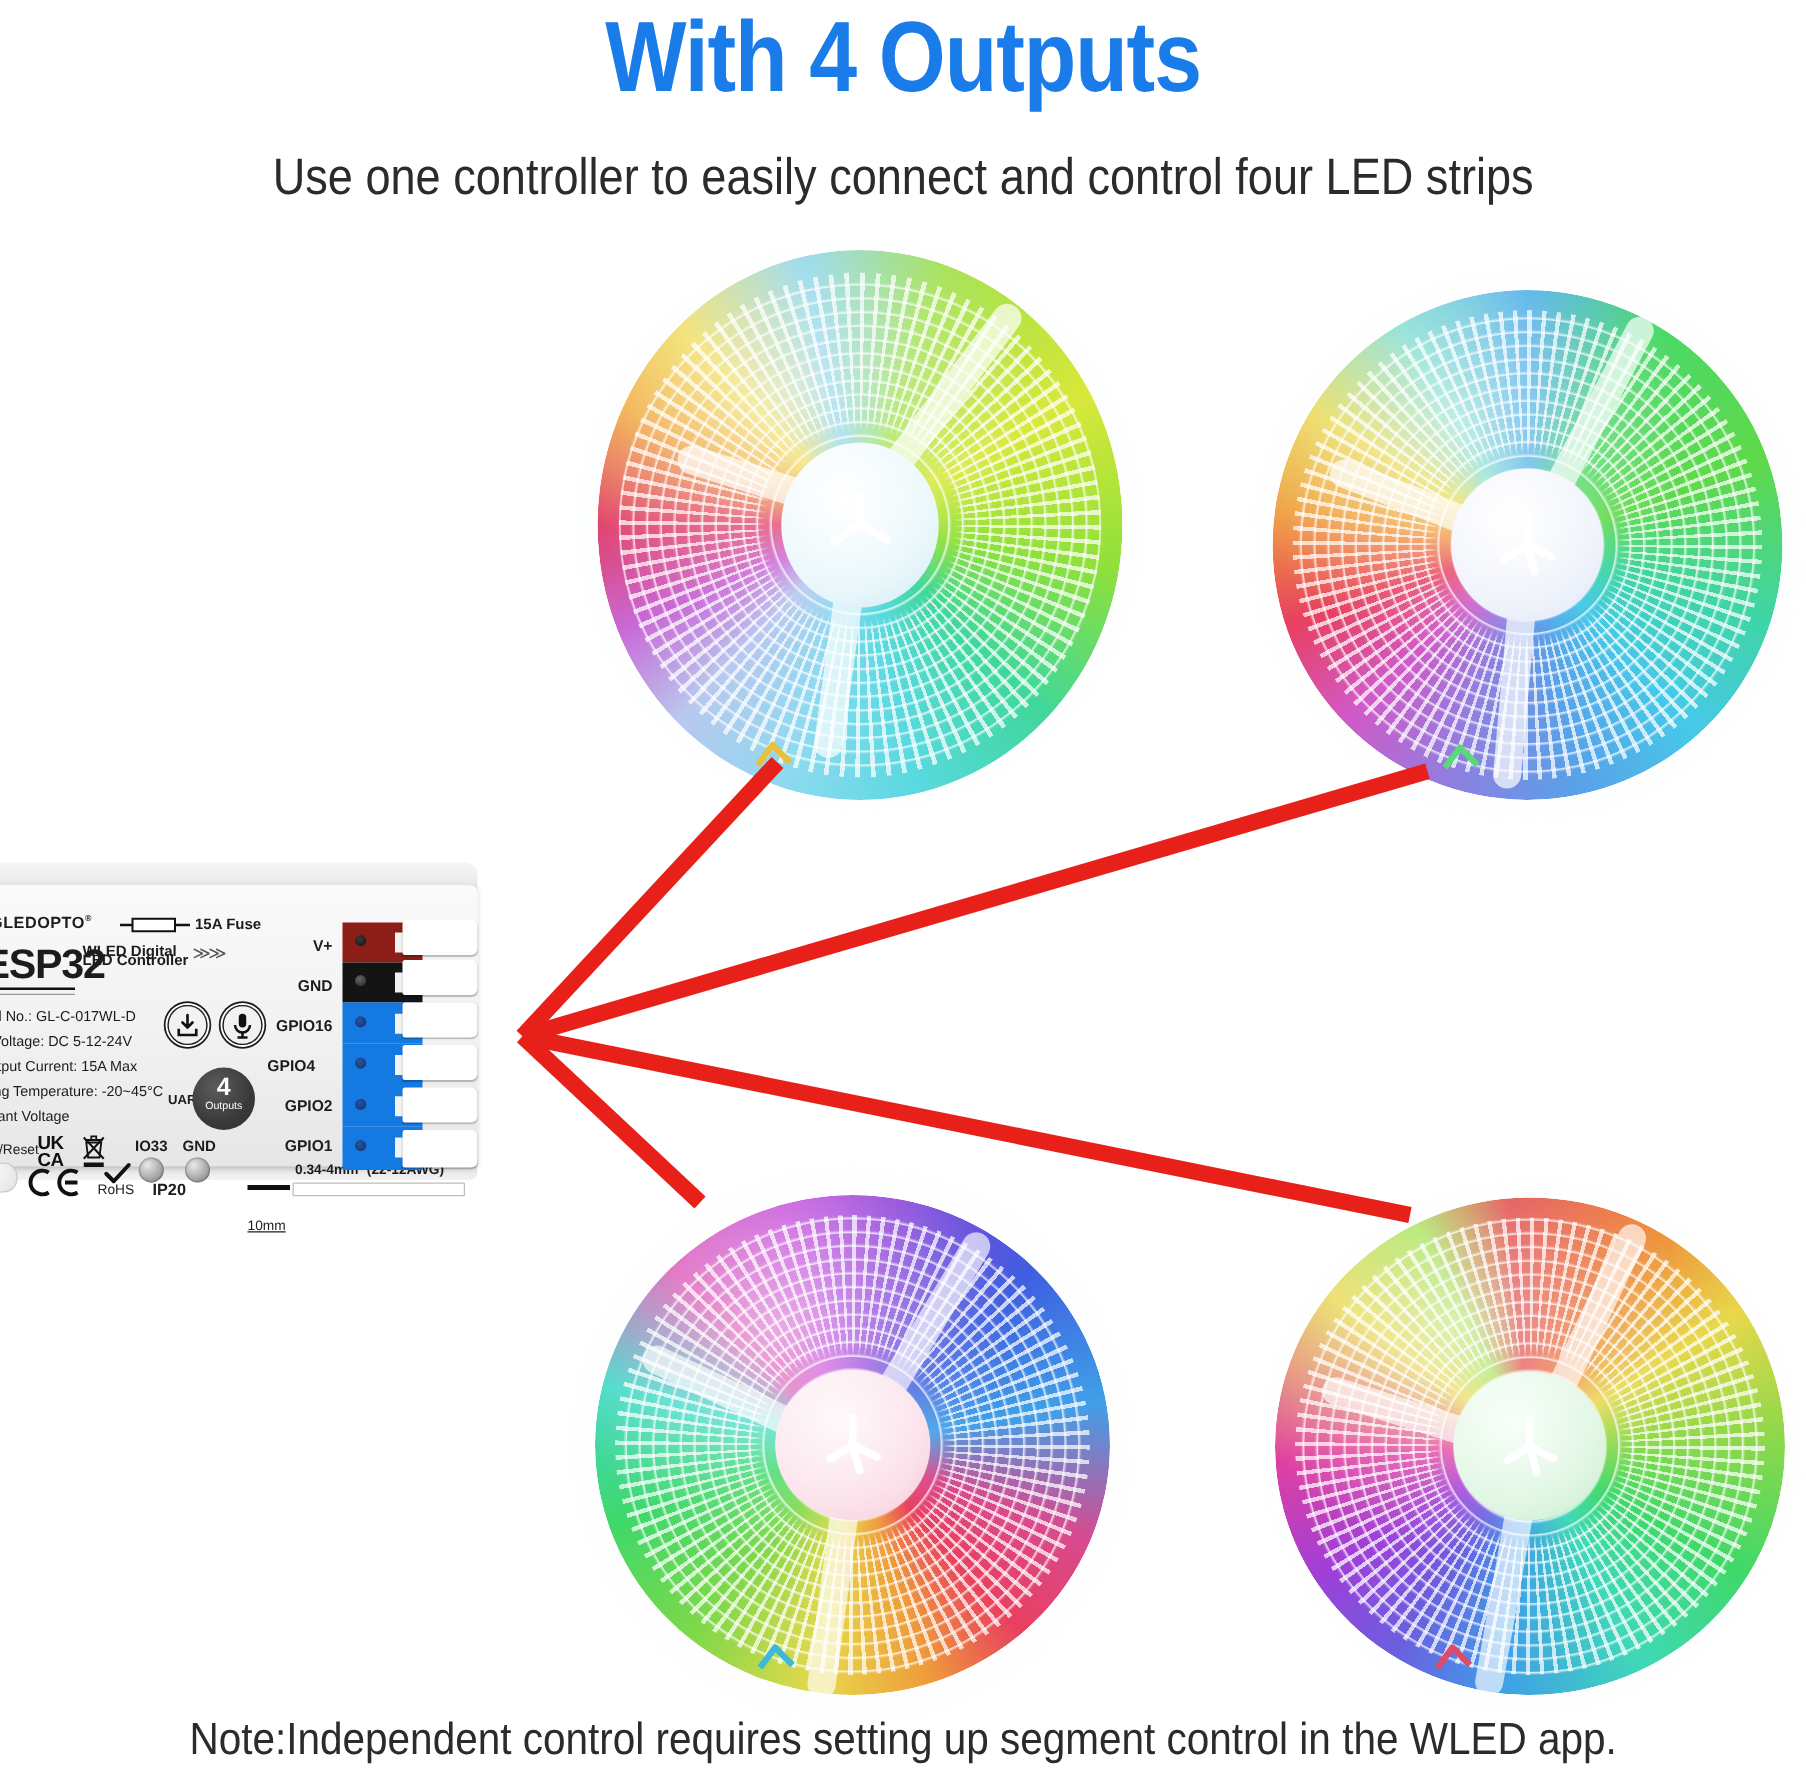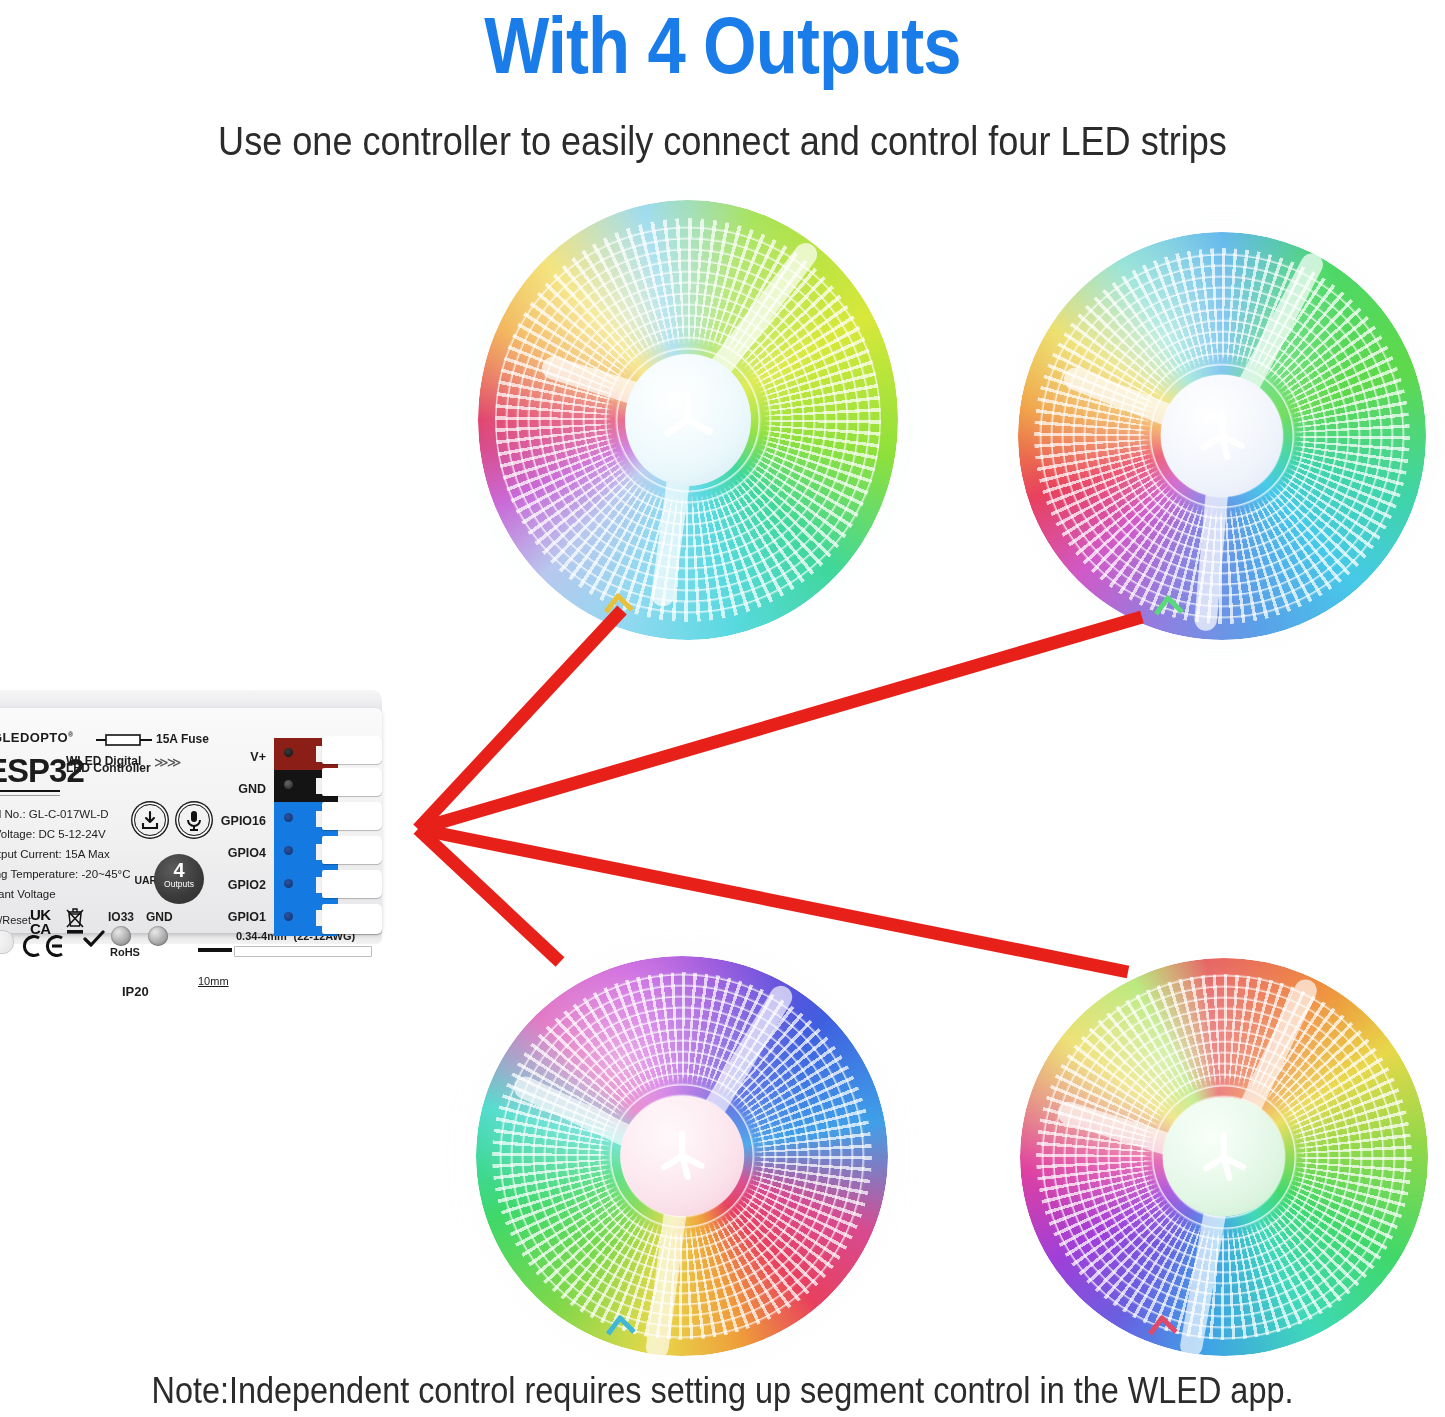--- a/index.html
+++ b/index.html
@@ -373,37 +373,37 @@
 
     <svg style="position:absolute;left:40px;top:226px;" width="44" height="24" viewBox="0 0 44 24">
       <path d="M17 4 A9.5 9.5 0 1 0 17 20" fill="none" stroke="#111" stroke-width="3.1"></path>
       <path d="M40 4 A9.5 9.5 0 1 0 40 20" fill="none" stroke="#111" stroke-width="3.1"></path>
       <line x1="30" y1="12" x2="40" y2="12" stroke="#111" stroke-width="3.1"></line>
     </svg>
 
     <svg style="position:absolute;left:100px;top:222px;" width="24" height="18" viewBox="0 0 24 18">
       <path d="M3 9 L9 15 L21 2" fill="none" stroke="#111" stroke-width="3.2" stroke-linecap="round" stroke-linejoin="round"></path>
     </svg>
-    <div class="lbl" style="left:96px;top:238px;font-size:11px;font-weight:bold;margin-left:32px;">RoHS</div>
-    <div class="lbl" style="left:140px;top:236px;font-size:13px;font-weight:bold;margin-top:40px;">IP20</div>
+    <div class="lbl" style="left:96px;top:238px;font-size:11px;font-weight:normal;">RoHS</div>
+    <div class="lbl" style="left:140px;top:236px;font-size:13px;font-weight:bold;">IP20</div>
 
     <div class="lbl" style="left:126px;top:202px;font-size:12px;font-weight:bold;">IO33</div>
     <div class="lbl" style="left:164px;top:202px;font-size:12px;font-weight:bold;">GND</div>
     <div class="screw" style="left:129px;top:218px;width:20px;height:20px;"></div>
     <div class="screw" style="left:166px;top:218px;width:20px;height:20px;"></div>
 
     <div class="lbl" style="left:216px;top:222px;font-size:11px;text-decoration:underline;margin-top:45px;">10mm</div>
     <div style="position:absolute;left:216px;top:240px;width:34px;height:4px;background:#111;"></div>
     <div class="wirebar" style="left:252px;top:238px;width:136px;"></div>
     <div class="lbl" style="left:254px;top:222px;font-size:11px;font-weight:bold;">0.34-4mm² (22-12AWG)</div>
 
     <div class="lbl term-lbl" style="left:218px;top:42px;width:66px;">V+</div>
     <div class="lbl term-lbl" style="left:218px;top:74px;width:66px;">GND</div>
     <div class="lbl term-lbl" style="left:218px;top:106px;width:66px;">GPIO16</div>
-    <div class="lbl term-lbl" style="left:218px;top:138px;width:66px;">GPIO4</div>
+    <div class="lbl term-lbl" style="left:218px;top:138px;width:66px;text-align:center;">GPIO4</div>
     <div class="lbl term-lbl" style="left:218px;top:170px;width:66px;">GPIO2</div>
     <div class="lbl term-lbl" style="left:218px;top:202px;width:66px;">GPIO1</div>
 
     <div class="term-block" style="left:292px;top:30px;width:64px;height:198px;">
       <div class="term-seg" style="top:0;height:32px;background:#8b1f17;">
         <div class="term-hole" style="left:10px;top:10px;width:9px;height:9px;"></div>
         <div style="position:absolute;right:0;top:8px;width:22px;height:16px;background:#f2f2f3;"></div>
       </div>
       <div class="term-seg" style="top:32px;height:32px;background:#141414;">
         <div class="term-hole" style="left:10px;top:10px;width:9px;height:9px;background:radial-gradient(circle at 40% 35%,#666,#222);"></div>

